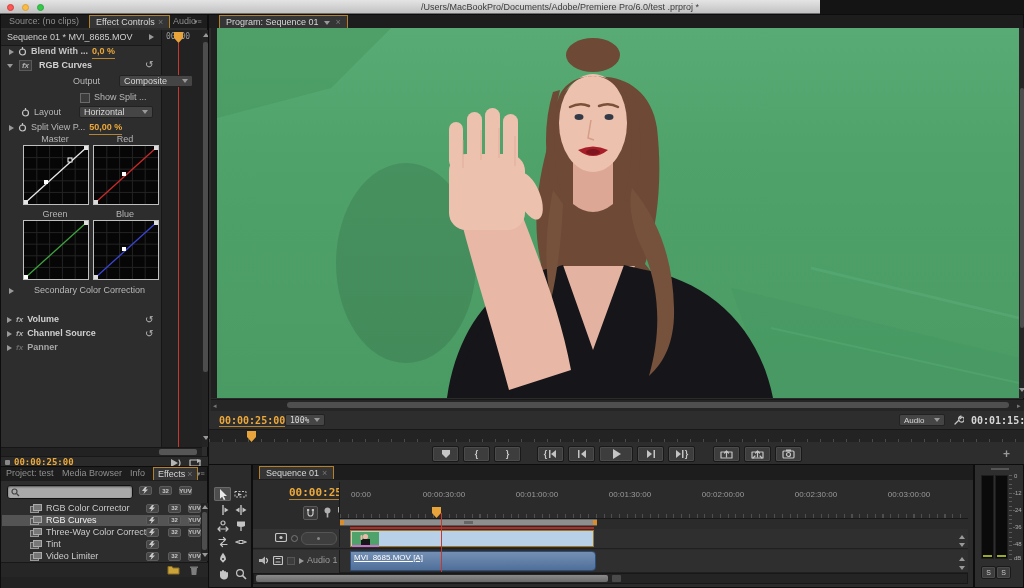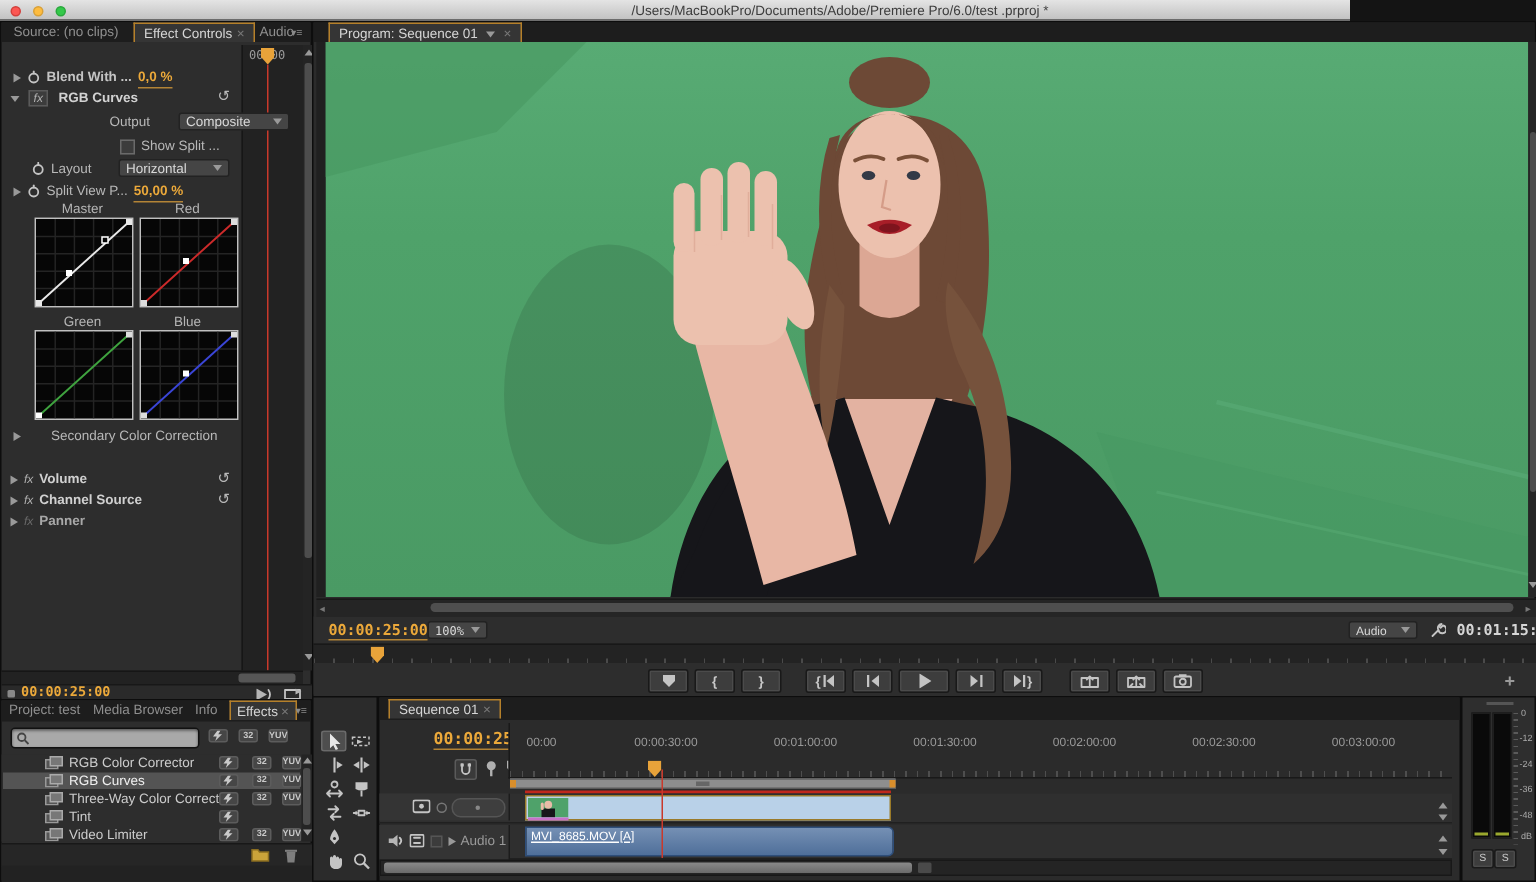--- a/index.html
+++ b/index.html
@@ -10,21 +10,21 @@
   .panel{position:absolute;background:#2d2d2d;border:1px solid #0d0d0d;box-sizing:border-box;}
   .tabbar{position:absolute;left:0;right:0;top:0;height:13px;background:#1d1d1d;}
   .tab{position:absolute;top:0;height:12px;line-height:12px;color:#8f8f8f;padding:0 6px;white-space:nowrap;}
   .tab.active{background:#353535;color:#d6d6d6;border:1px solid #b5802a;border-bottom:none;height:12px;}
   .mono{font-family:"DejaVu Sans Mono","Liberation Mono",monospace;}
   .tc{color:#eca93a;font-weight:bold;}
   .tc.hot{border-bottom:1px solid rgba(236,169,58,.7);}
   .tri-r{display:inline-block;width:0;height:0;border-top:3px solid transparent;border-bottom:3px solid transparent;border-left:5px solid #999;}
   .tri-d{display:inline-block;width:0;height:0;border-left:3px solid transparent;border-right:3px solid transparent;border-top:4px solid #999;}
   .tri-u{display:inline-block;width:0;height:0;border-left:3px solid transparent;border-right:3px solid transparent;border-bottom:4px solid #999;}
-  .fx{font-style:italic;color:#b0b0b0;font-size:8px;}
+  .fx{font-style:italic;color:#b0b0b0;font-size:8px;font-weight:bold;}
   .reset{color:#b8b8b8;font-size:10px;line-height:10px;}
   .dropdown{display:inline-flex;align-items:center;justify-content:space-between;background:#454545;border:1px solid #222;border-radius:2px;height:12px;padding:0 4px;color:#d8d8d8;box-sizing:border-box;}
   .checkbox{display:inline-block;width:8px;height:8px;background:#3c3c3c;border:1px solid #6a6a6a;}
   .curvebox{position:absolute;width:64px;height:58px;background:#060606;border:1px solid #c0c0c0;}
   .curvelabel{position:absolute;width:64px;text-align:center;color:#b5b5b5;}
   .ec-row{position:absolute;left:0;width:160px;height:13px;line-height:13px;display:flex;align-items:center;gap:4px;}
   .marker{position:absolute;width:9px;height:11px;background:#e8a33a;clip-path:polygon(0 0,100% 0,100% 55%,50% 100%,0 55%);}
   .redline{position:absolute;width:1px;background:#c9392b;}
   .tbtn{height:16px;min-width:27px;background:#3d3d3d;border:1px solid #191919;box-shadow:inset 0 0 0 1px #4b4b4b;border-radius:2px;display:flex;align-items:center;justify-content:center;gap:1px;box-sizing:border-box;}
   .g{fill:none;stroke:#c4c4c4;stroke-width:1.2;stroke-linecap:round;stroke-linejoin:round;}
@@ -35,35 +35,39 @@
   .scrollv{position:absolute;background:#242424;}
   .thumbv{position:absolute;background:#4d4d4d;border-radius:2px;}
   .ruler-label{position:absolute;top:0;color:#9a9a9a;font-size:8px;white-space:nowrap;}
   .sbtn{width:13px;height:11px;background:#3d3d3d;border:1px solid #1a1a1a;box-shadow:inset 0 0 0 1px #4b4b4b;border-radius:2px;color:#c9c9c9;font-size:7px;display:flex;align-items:center;justify-content:center;}
 </style>
 </head>
 <body>
 
 <div id="screen">
 
-  <div class="abs" style="left:0;top:0;width:900px;height:14px;background:linear-gradient(#e4e4e4,#c2c2c2);border-bottom:1px solid #6e6e6e;box-sizing:border-box;">
+  <div class="abs" style="left:0;top:0;width:820px;height:14px;background:linear-gradient(#e4e4e4,#c2c2c2);border-bottom:1px solid #6e6e6e;box-sizing:border-box;">
     <div class="abs" style="left:7px;top:3.5px;width:7px;height:7px;border-radius:50%;background:#fc5753;border:1px solid #d3403c;box-sizing:border-box;"></div>
     <div class="abs" style="left:22px;top:3.5px;width:7px;height:7px;border-radius:50%;background:#fdbc40;border:1px solid #d8a038;box-sizing:border-box;"></div>
     <div class="abs" style="left:37px;top:3.5px;width:7px;height:7px;border-radius:50%;background:#34c84a;border:1px solid #2aa83d;box-sizing:border-box;"></div>
     <div class="abs" style="left:380px;top:0;width:360px;height:14px;line-height:14px;text-align:center;color:#3c3c3c;font-size:9px;white-space:nowrap;">/Users/MacBookPro/Documents/Adobe/Premiere Pro/6.0/test .prproj *</div>
   </div>
 
   <div class="panel" style="left:0;top:14px;width:208px;height:452px;background:#2d2d2d;">
     <div class="tabbar">
       <div class="tab" style="left:2px;">Source: (no clips)</div>
       <div class="tab active" style="left:88px;"><span>Effect Controls</span><span style="color:#777;margin-left:3px;">×</span></div>
       <div class="tab" style="left:166px;">Audio</div>
       <div class="abs" style="left:193px;top:3px;color:#8a8a8a;font-size:7px;">▾≡</div>
     </div>
 
+    <div class="abs" style="left:0;top:15px;width:160px;height:15px;background:#262626;border-bottom:1px solid #181818;">
+      <span class="abs" style="left:6px;top:2px;color:#cfcfcf;">Sequence 01 * MVI_8685.MOV</span>
+      <span class="tri-r abs" style="left:148px;top:4px;"></span>
+    </div>
 
     <div class="abs" style="left:160px;top:15px;width:40px;height:417px;background:#222;border-left:1px solid #161616;">
       <span class="abs mono" style="left:4px;top:2px;color:#9a9a9a;font-size:8px;">00:00</span>
       <div class="marker" style="left:12px;top:2px;"></div>
       <div class="redline" style="left:16px;top:13px;height:404px;"></div>
     </div>
 
     <div class="scrollv" style="left:201px;top:15px;width:7px;height:417px;">
       <span class="tri-u abs" style="left:1px;top:3px;"></span>
       <div class="thumbv" style="left:1px;top:12px;width:5px;height:330px;"></div>

